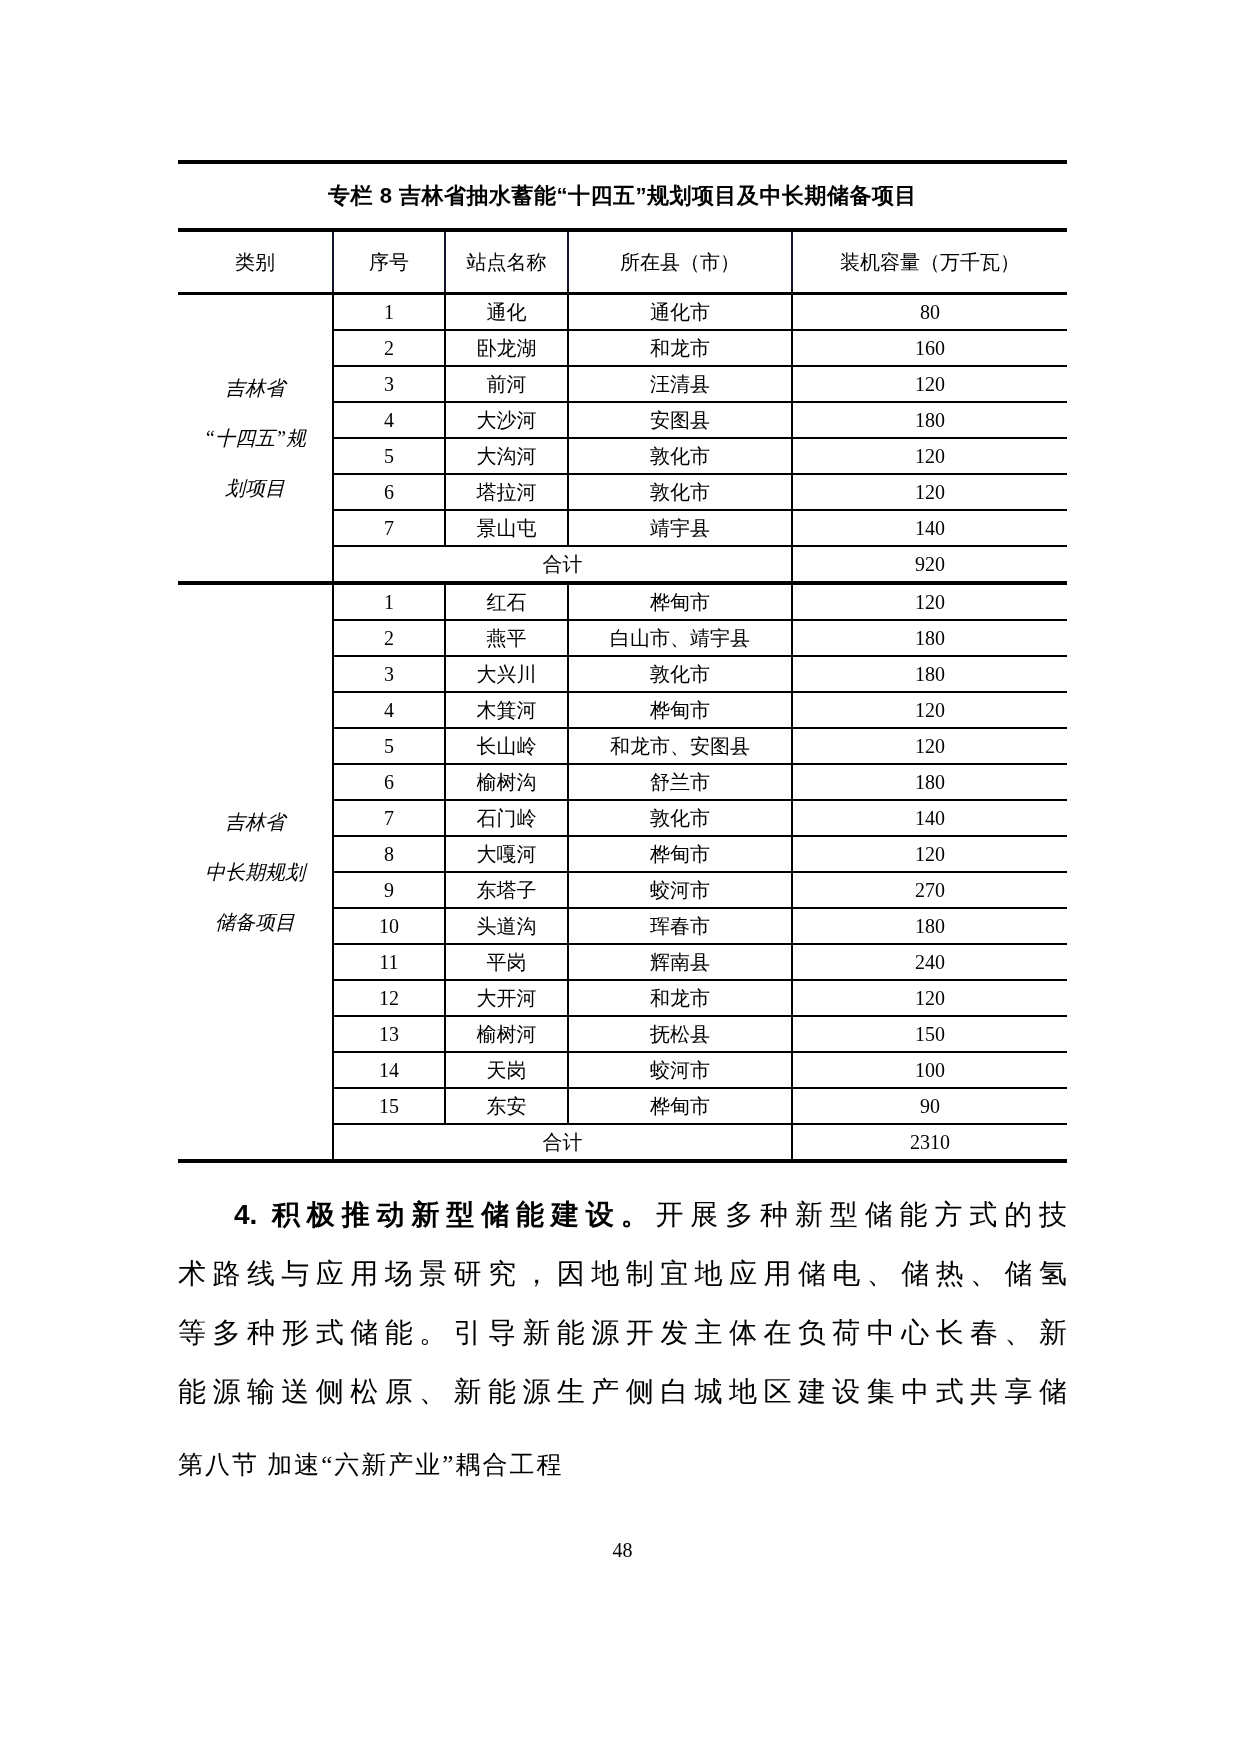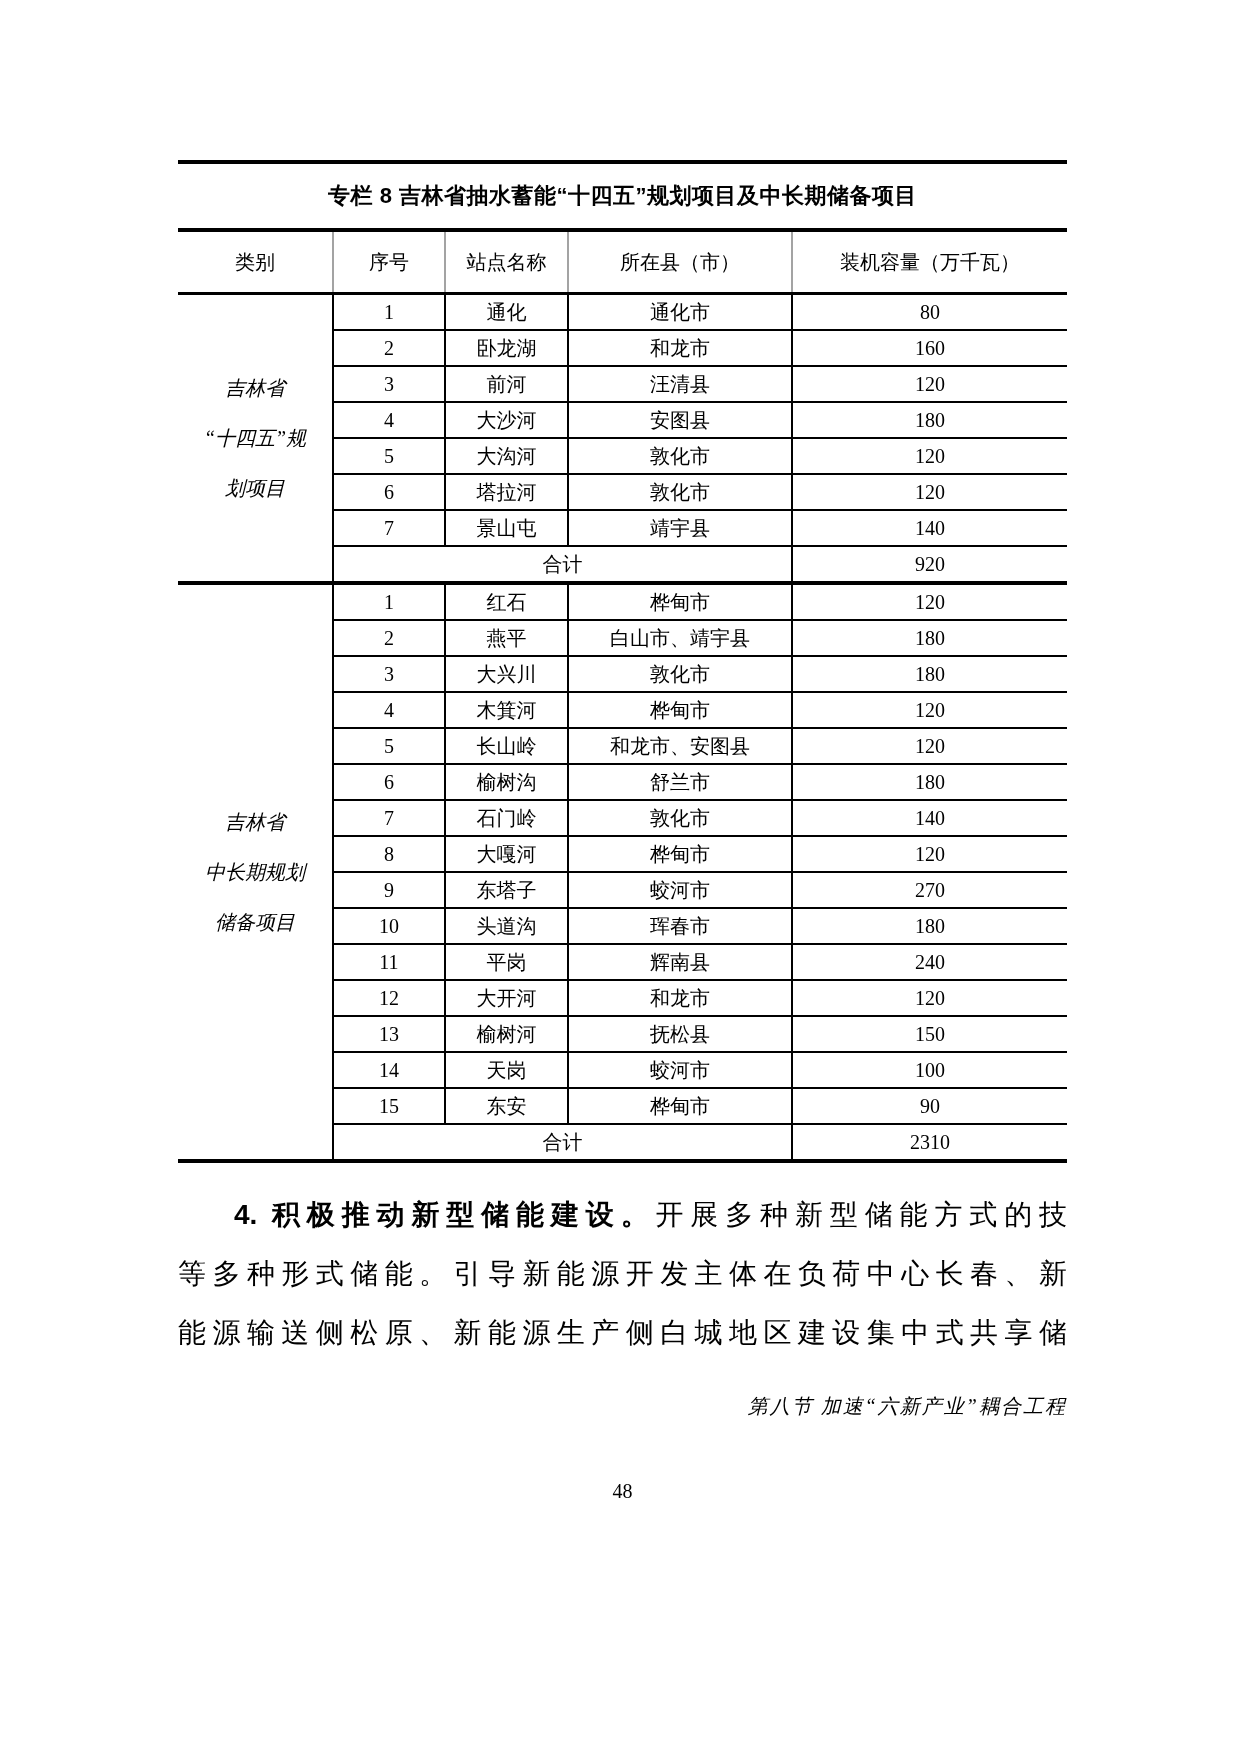--- a/index.html
+++ b/index.html
@@ -39,21 +39,21 @@
     text-align: center;
     font-size: 20px;
   }
   table.projects thead th {
     height: 60px;
     font-weight: normal;
     font-size: 20px;
     border-bottom: 3px solid #000;
     padding: 0;
   }
-  table.projects th + th { border-left: 2px solid #a3a3a3; }
+  table.projects th + th { border-left: 2px solid #0f172a; }
   table.projects tbody { border-bottom: 4px solid #000; }
   table.projects td {
     height: 34px;
     padding: 0;
     border-bottom: 2px solid #000;
     border-left: 2px solid #000;
     vertical-align: middle;
   }
   table.projects td.cat {
     border-left: none;
@@ -77,23 +77,22 @@
   .lead {
     font-family: "Liberation Sans", sans-serif;
     font-weight: bold;
   }
 
   
   .section-heading {
     margin-top: 14px;
     height: 60px;
     line-height: 60px;
-    text-align: right;
-    font-size: 20px;
-    font-style: italic;
+    text-align: left;
+    font-size: 25px;
     letter-spacing: 2px;
   }
 
   
   .page-num {
     margin-top: 44px;
     text-align: center;
     font-size: 20px;
   }
 </style>
@@ -277,20 +276,21 @@
               <td>2310</td>
             </tr>
           </tbody>
         </table>
     </div>
 
     <div class="para">
       <div class="pline first">
         <span class="lead">4. 积极推动新型储能建设。</span><span>开展多种新型储能方式的技</span>
       </div>
+      <div class="pline">术路线与应用场景研究，因地制宜地应用储电、储热、储氢</div>
       <div class="pline">等多种形式储能。引导新能源开发主体在负荷中心长春、新</div>
       <div class="pline">能源输送侧松原、新能源生产侧白城地区建设集中式共享储</div>
     </div>
 
     <div class="section-heading">第八节 加速“六新产业”耦合工程</div>
 
     <div class="page-num">48</div>
 
   </div>
 </div>

